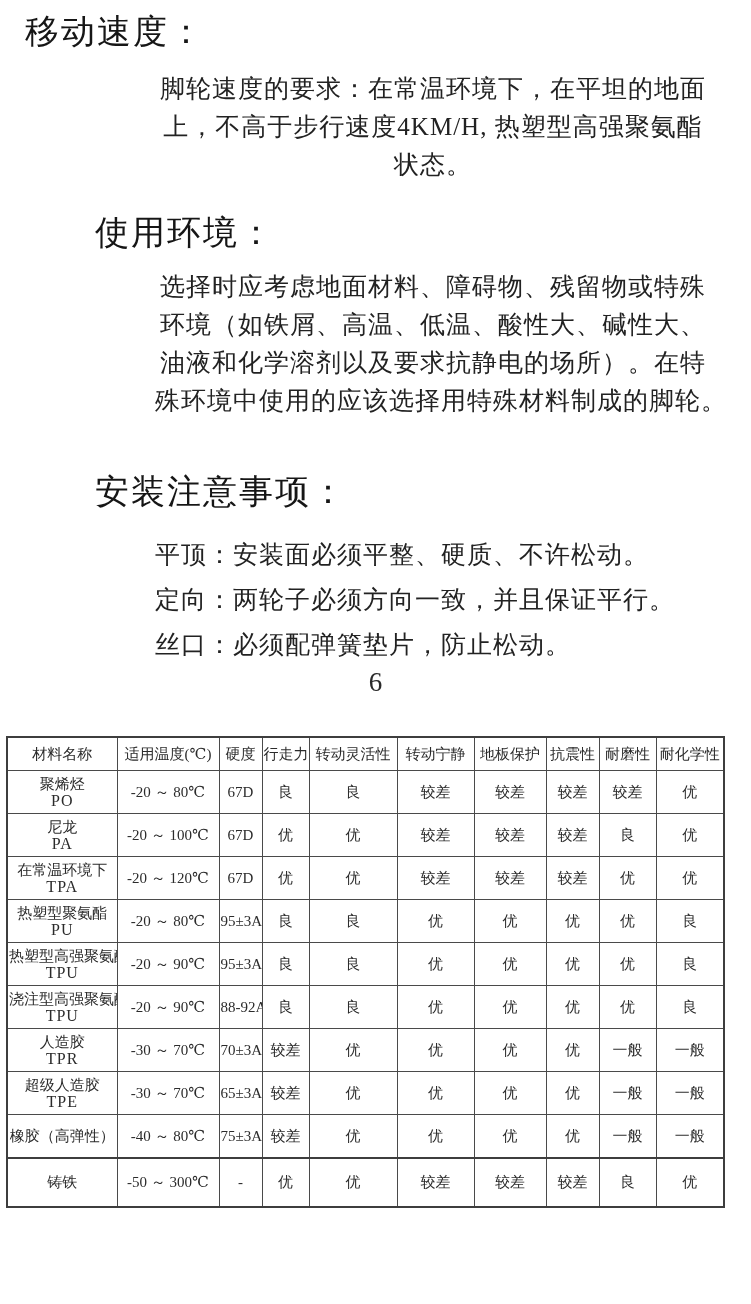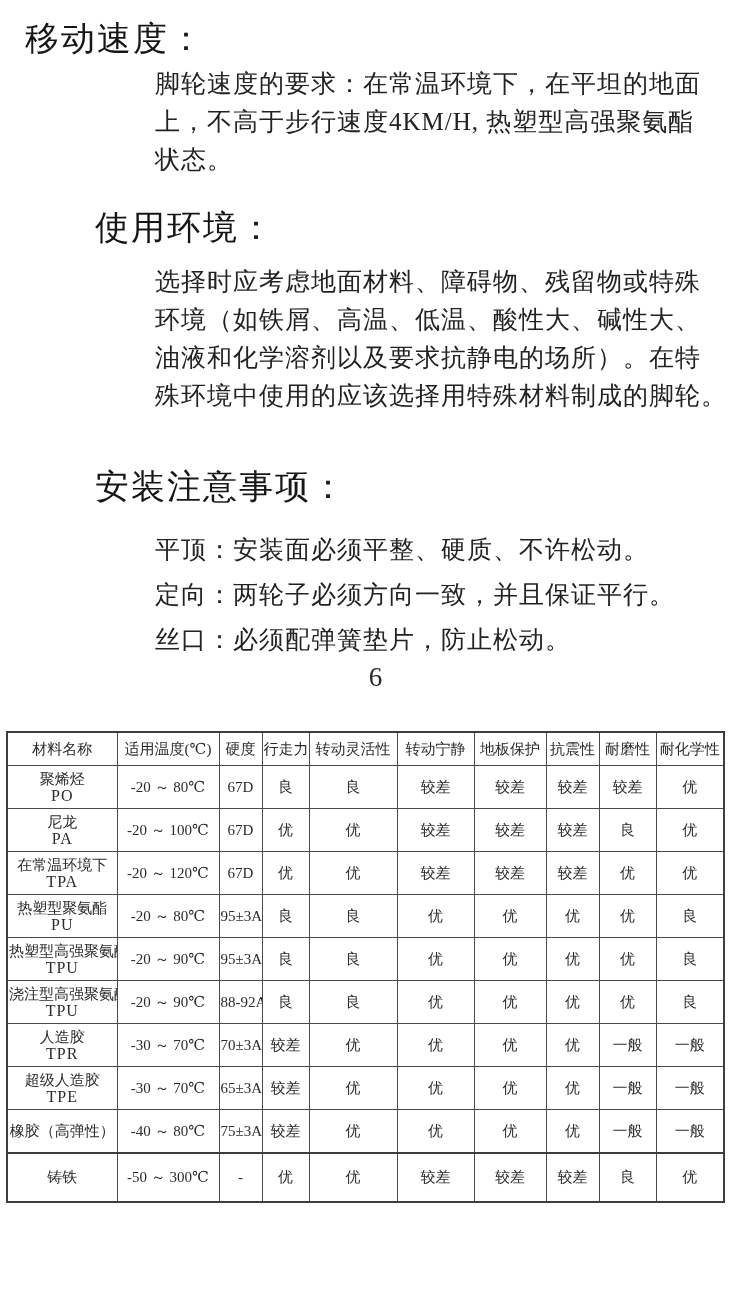--- a/index.html
+++ b/index.html
@@ -12,29 +12,30 @@
     overflow:hidden;
   }
   .section-heading{
     margin:0 0 0 95px;
     font-size:34px;
     font-weight:normal;
     letter-spacing:2px;
     color:#161616;
     line-height:40px;
   }
-  .s1 .section-heading{padding-top:19px;margin-left:25px;}
+  .s1 .section-heading{padding-top:12px;margin-left:25px;}
   .s2 .section-heading{margin-top:29px;}
   .s3 .section-heading{margin-top:52px;}
   .para{
-    margin:6px 40px 0 155px;
+    margin:18px 40px 0 155px;
     font-size:25px;
     line-height:38px;
     letter-spacing:1px;
     color:#222222;
+    text-align:center;
   }
   .s2 .para{margin-top:15px;}
   .para3{
     margin:20px 40px 0 155px;
     font-size:25px;
     line-height:45px;
     letter-spacing:1px;
     color:#222222;
   }
   .pline{white-space:nowrap;}

